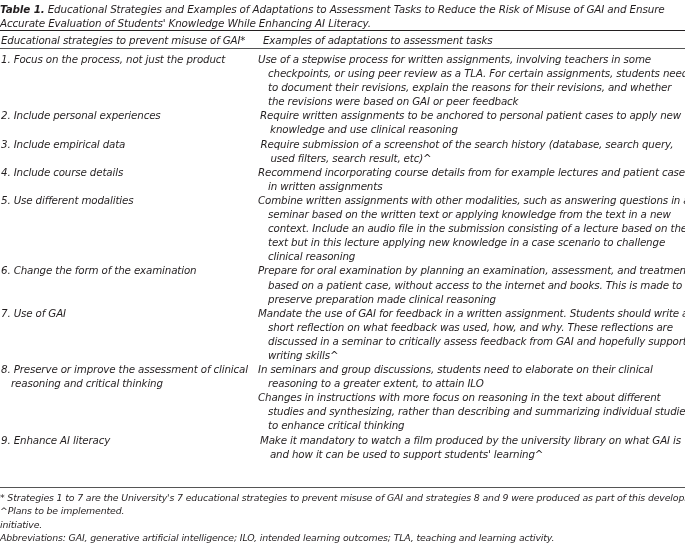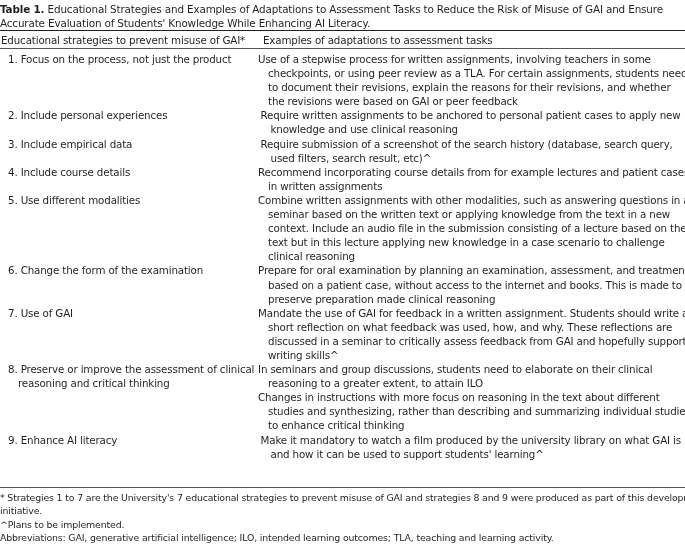--- a/index.html
+++ b/index.html
@@ -1,29 +1,29 @@
 <!DOCTYPE html>
 <html><head>
 <meta charset="utf-8">
 <style>
   html, body { margin:0; padding:0; background:#ffffff; }
   body { width:685px; height:546px; overflow:hidden; font-family:"DejaVu Sans", sans-serif; color:#231f20; }
-  .page { position:relative; width:685px; height:546px; }
+  .page { position:relative; width:685px; height:546px;font-style:italic; }
   .caption { position:absolute; left:0; top:2px; width:685px; font-size:10.4px; line-height:14px; letter-spacing:-0.15px; }
   .caption b { font-weight:bold; }
   .rule { position:absolute; left:0; width:685px; background:#231f20; }
   .rule-top { top:30px; height:1.3px; }
   .rule-head { top:48px; height:1px; background:#555; }
   .rule-bottom { top:487px; height:1px; background:#555; }
   .hdr { position:absolute; top:33px; font-size:10.3px; line-height:14px; letter-spacing:-0.15px; white-space:nowrap;text-align:center; }
   .hdr1 { left:1px; }
   .hdr2 { left:263px; }
   .rows { position:absolute; left:0; top:52px; width:685px; font-size:10.3px; line-height:14.1px; letter-spacing:-0.15px; }
   .row { display:flex; width:685px; }
-  .c1 { width:262px; padding-left:8px; box-sizing:border-box; }
+  .c1 { width:262px; padding-left:1px; box-sizing:border-box; }
   .c1 .ind { padding-left:8px; }
   .c2 { width:423px; padding-right:4px; }
   .line { white-space:nowrap; height:14.1px; }
   .line.ind { padding-left:10px; }
   .notes { position:absolute; left:0; top:491px; width:685px; font-size:9.4px; line-height:13.3px; letter-spacing:-0.15px; }
   .note-line { white-space:nowrap; }
 </style>
 </head>
 <body>
 
@@ -131,17 +131,17 @@
           <div class="line">Make it mandatory to watch a film produced by the university library on what GAI is</div>
           <div class="line ind">and how it can be used to support students' learning^</div>
         </div>
       </div>
     </div>
 
   <div class="rule rule-bottom"></div>
 
   <div class="notes" id="notes">
       <div class="note-line">* Strategies 1 to 7 are the University's 7 educational strategies to prevent misuse of GAI and strategies 8 and 9 were produced as part of this development</div>
+      <div class="note-line">^Plans to be implemented.</div>
       <div class="note-line">initiative.</div>
-      <div class="note-line">^Plans to be implemented.</div>
       <div class="note-line">Abbreviations: GAI, generative artificial intelligence; ILO, intended learning outcomes; TLA, teaching and learning activity.</div>
     </div>
 </div>
 
 </body></html>

